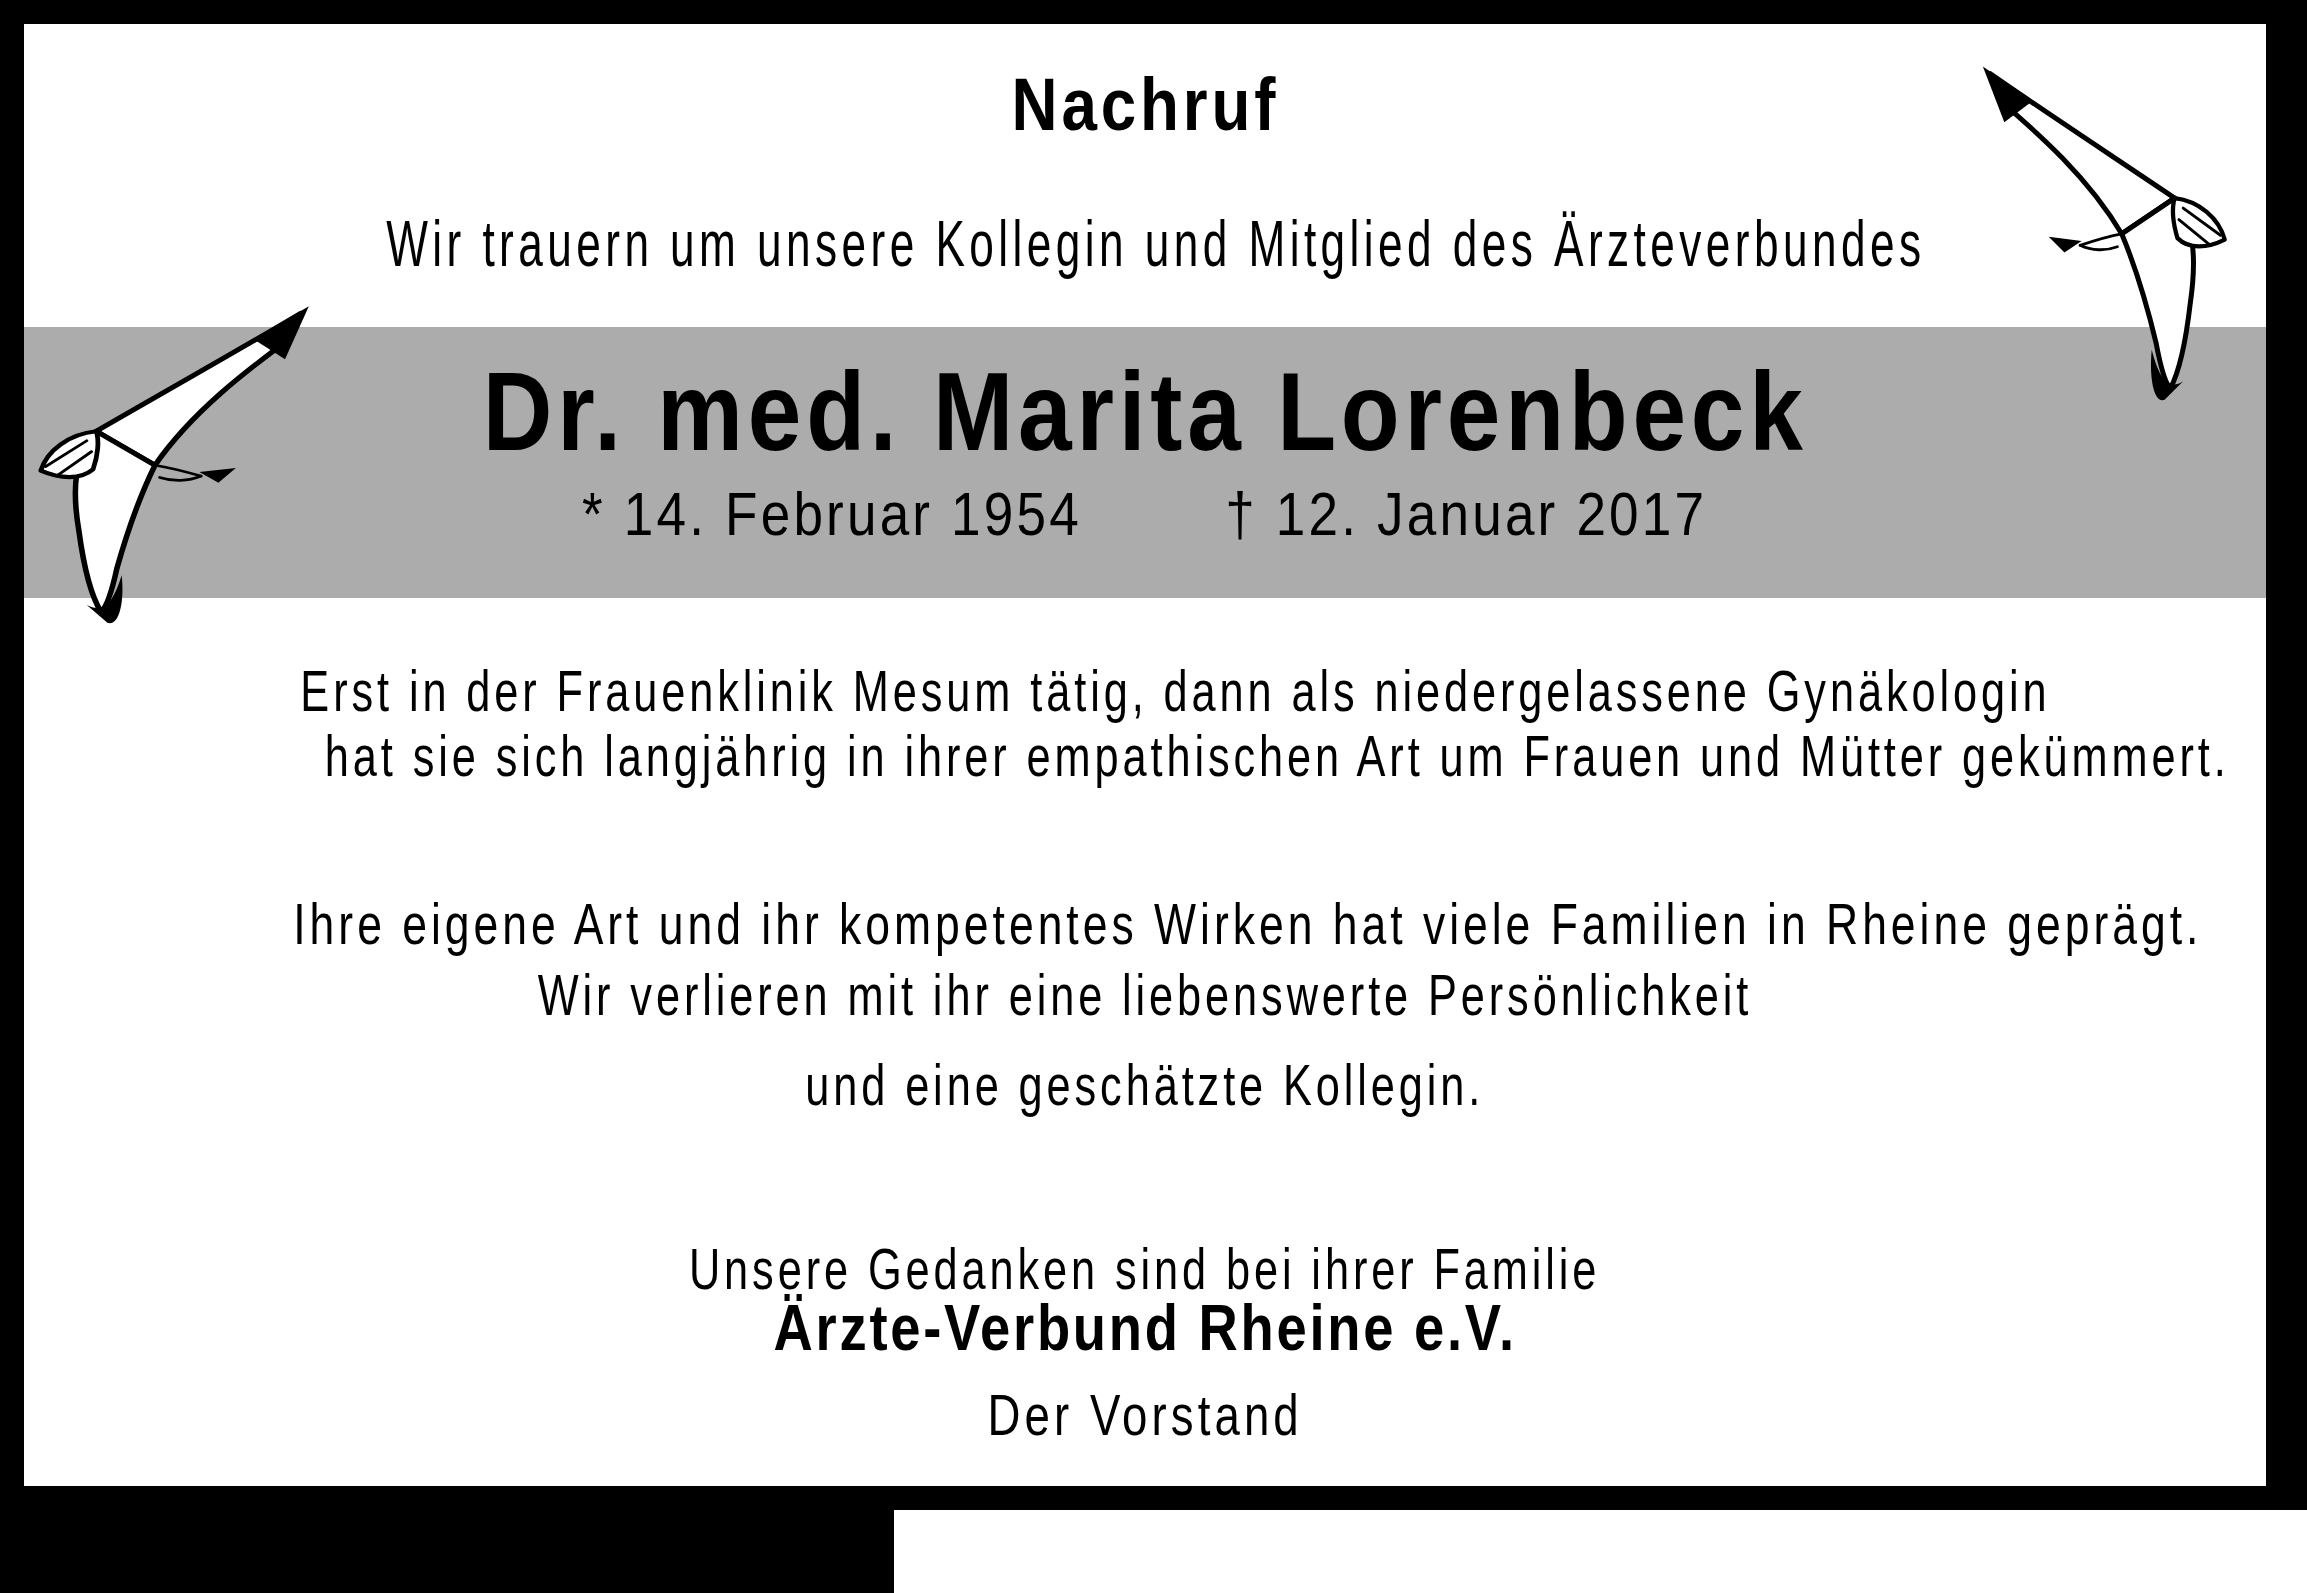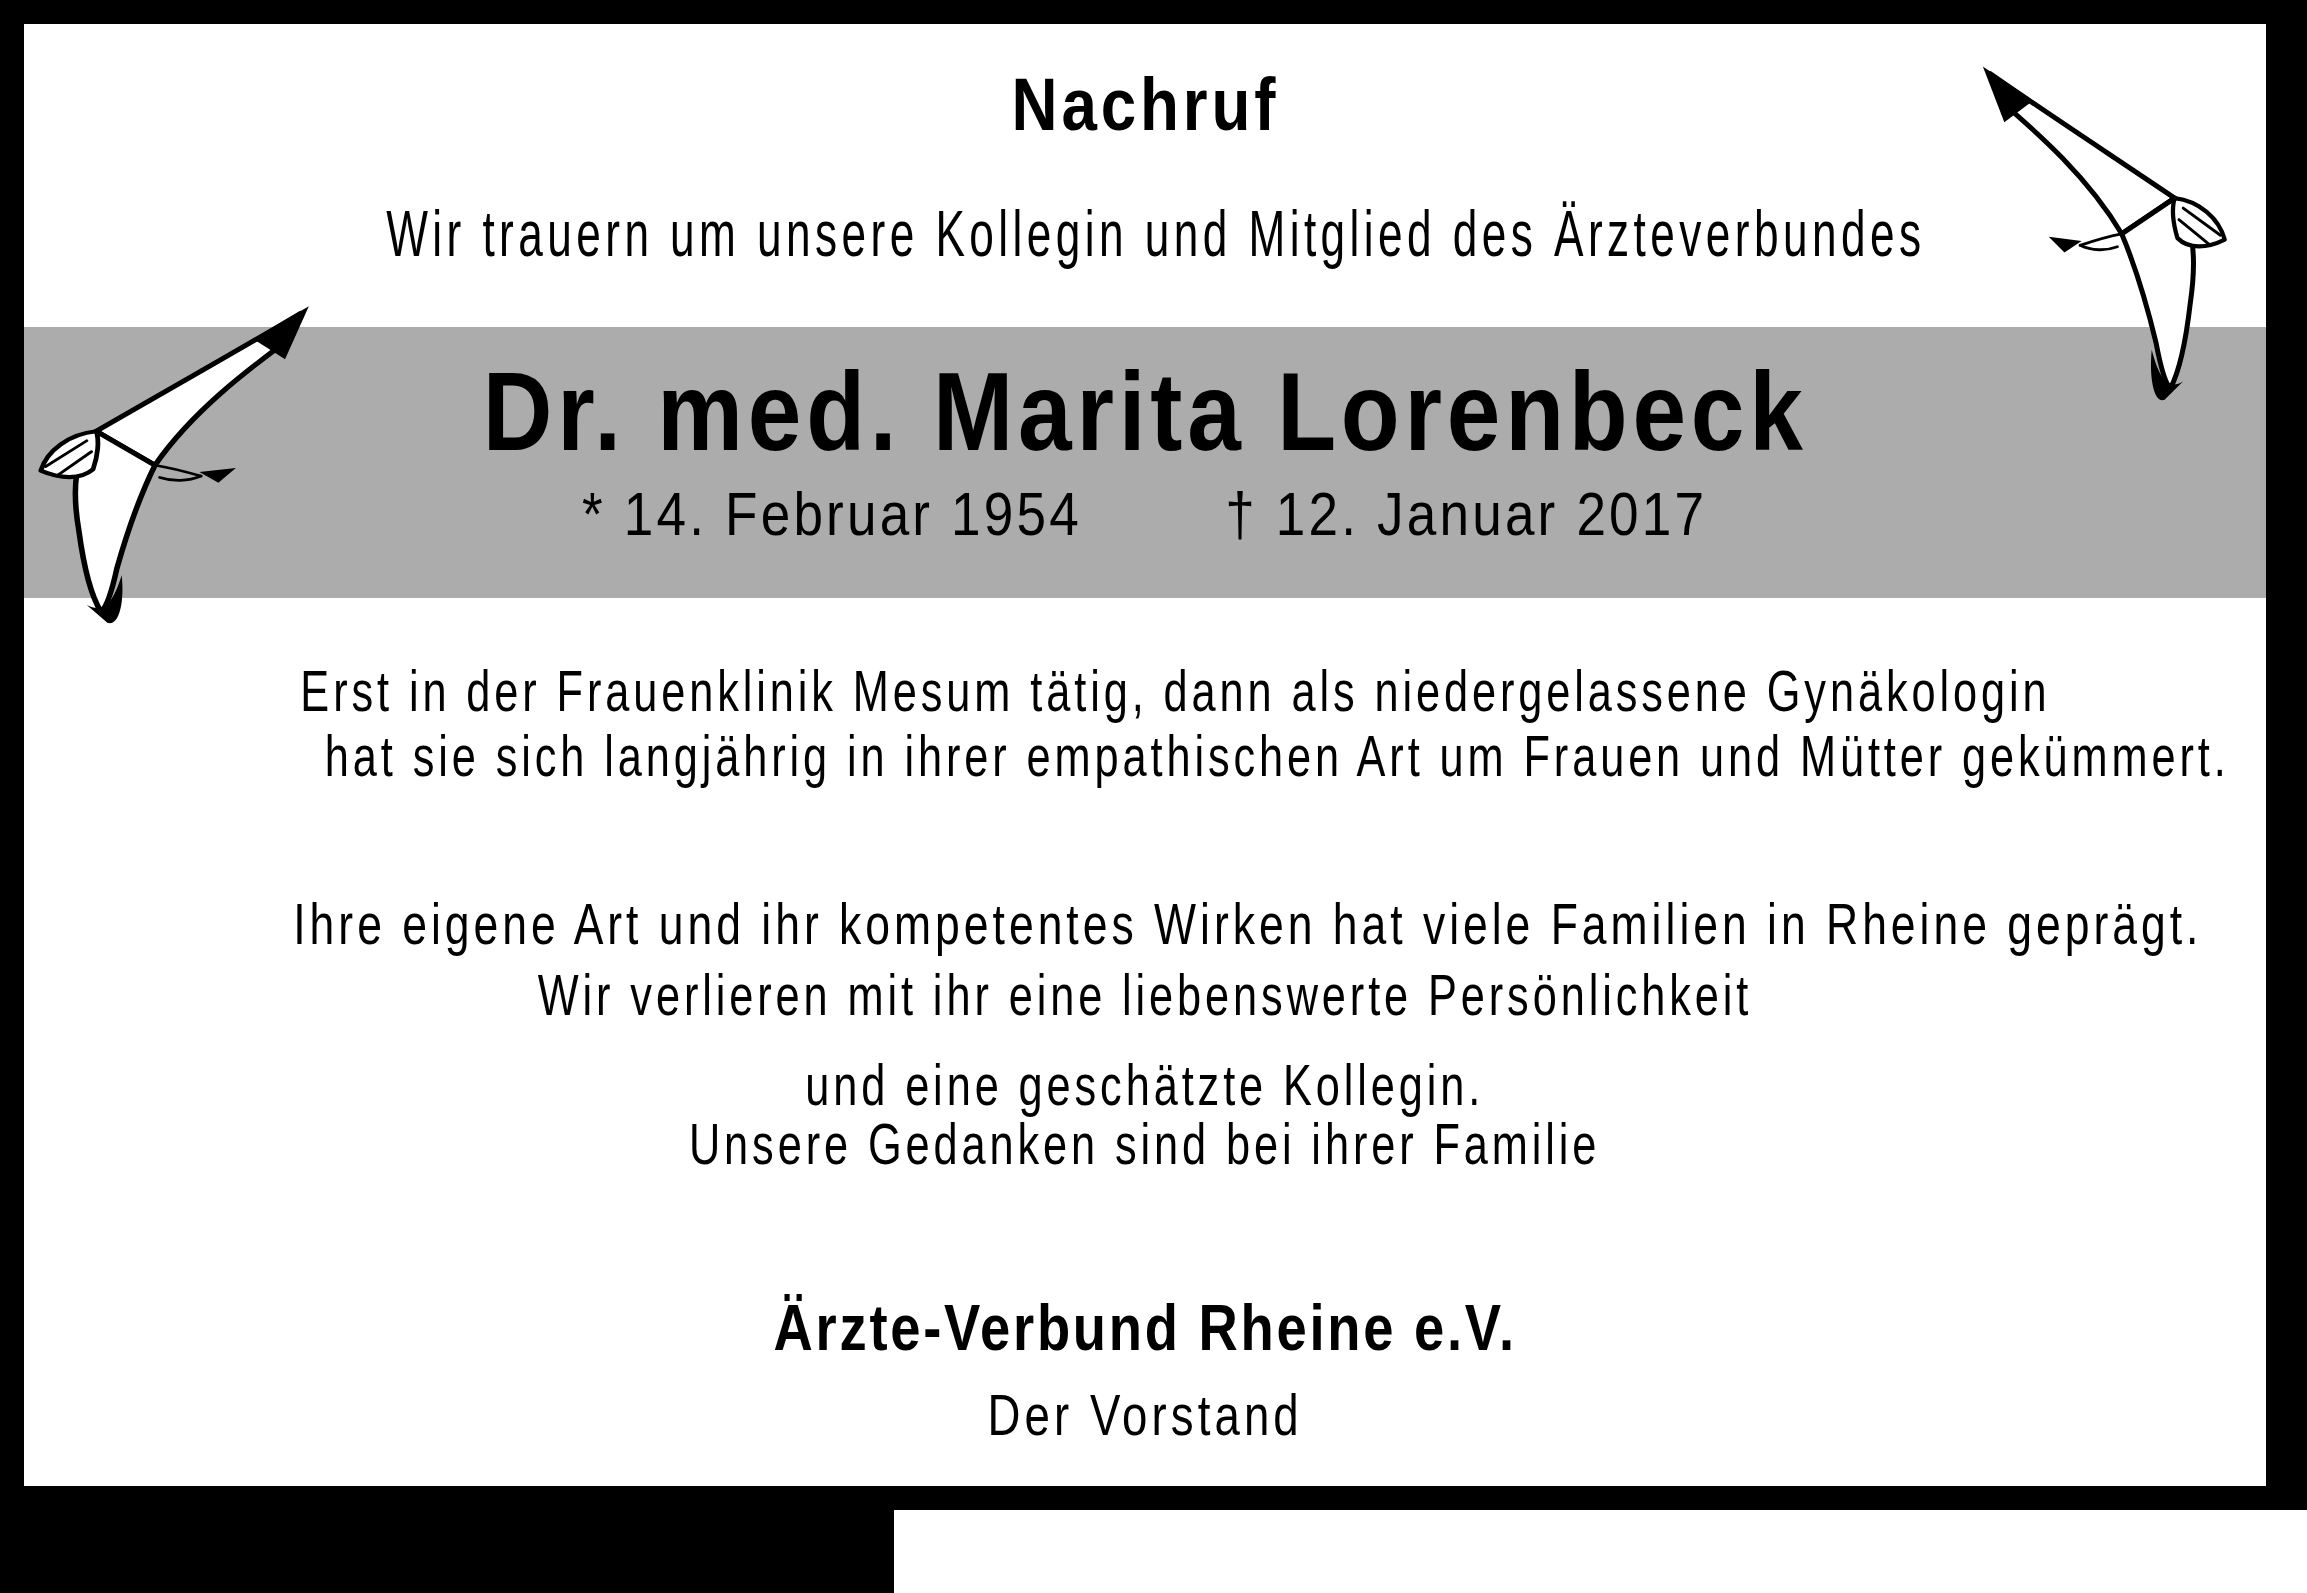--- a/index.html
+++ b/index.html
@@ -43,31 +43,31 @@
 
 <div class="bar" id="top-bar"></div>
 <div class="bar" id="left-bar"></div>
 <div class="bar" id="right-bar"></div>
 <div class="bar" id="bottom-bar"></div>
 <div class="bar" id="bottom-left-block"></div>
 
 <div class="abs" id="name-band"></div>
 
 <div class="line" style="top:67px"><span class="fit t-title">Nachruf</span></div>
-<div class="line" style="top:201px"><span class="fit t-intro">Wir trauern um unsere Kollegin und Mitglied des Ärzteverbundes</span></div>
+<div class="line" style="top:211px"><span class="fit t-intro">Wir trauern um unsere Kollegin und Mitglied des Ärzteverbundes</span></div>
 <div class="line" style="top:356px"><span class="fit t-name">Dr. med. Marita Lorenbeck</span></div>
 <div class="line" style="top:484px">
   <span class="fit t-dates"><span>* 14. Februar 1954</span><span class="date-gap"></span><span>† 12. Januar 2017</span></span>
 </div>
 <div class="line" style="top:663px"><span class="fit t-body">Erst in der Frauenklinik Mesum tätig, dann als niedergelassene Gynäkologin</span></div>
 <div class="line" style="top:728px"><span class="fit t-body">hat sie sich langjährig in ihrer empathischen Art um Frauen und Mütter gekümmert.</span></div>
 <div class="line" style="top:896px"><span class="fit t-body2">Ihre eigene Art und ihr kompetentes Wirken hat viele Familien in Rheine geprägt.</span></div>
 <div class="line" style="top:967px"><span class="fit t-body">Wir verlieren mit ihr eine liebenswerte Persönlichkeit</span></div>
 <div class="line" style="top:1057px"><span class="fit t-body">und eine geschätzte Kollegin.</span></div>
-<div class="line" style="top:1116px"><span class="fit t-body">Unsere Gedanken sind bei ihrer Familie</span></div>
+<div class="line" style="top:1241px"><span class="fit t-body">Unsere Gedanken sind bei ihrer Familie</span></div>
 <div class="line" style="top:1296px"><span class="fit t-org">Ärzte-Verbund Rheine e.V.</span></div>
 <div class="line" style="top:1387px"><span class="fit t-sign">Der Vorstand</span></div>
 
 <svg class="bird" style="left:1980px;top:65px;width:249px;height:352px;" viewBox="0 0 348 492" preserveAspectRatio="none" aria-hidden="true">
   <g fill="#fff" stroke="#000" stroke-width="7" stroke-linejoin="round" stroke-linecap="round">
 
     <path d="M14,12 C80,58 180,124 272,186 L198,236 C152,158 82,96 26,48 Z"></path>
 
     <path d="M272,186 C296,214 304,264 294,332 C288,384 280,426 266,452 C258,444 252,420 246,388 C232,330 214,274 198,236 Z"></path>
 

